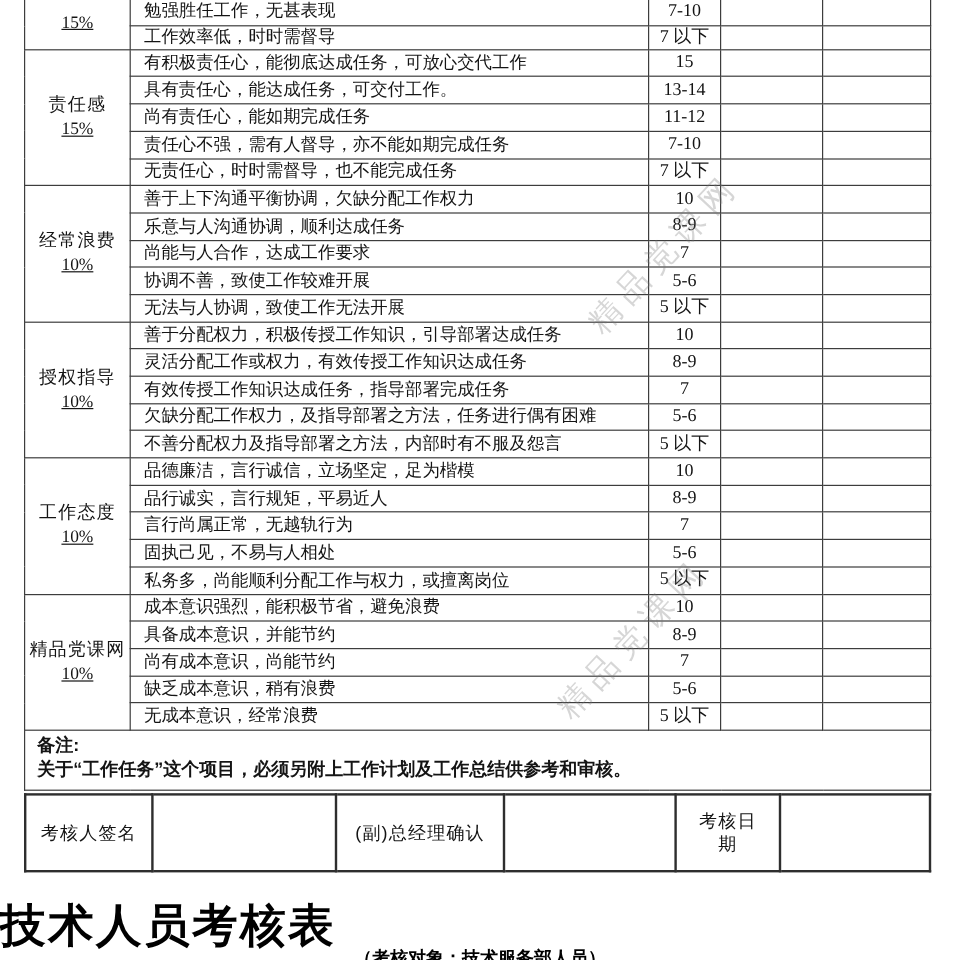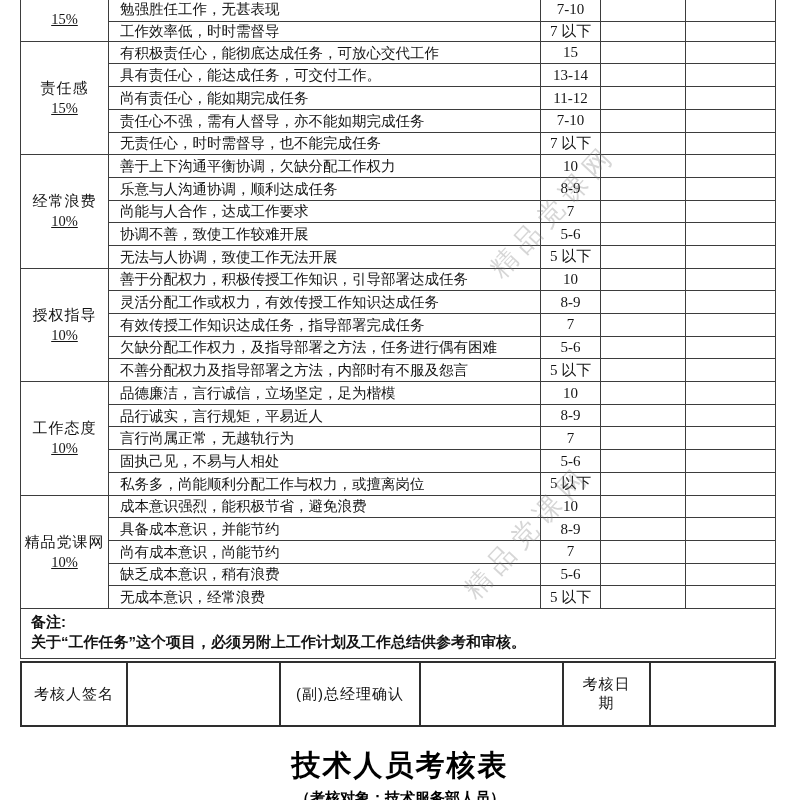--- a/index.html
+++ b/index.html
@@ -45,22 +45,22 @@
   .sig-table{
     position:absolute;left:20px;top:661px;width:755px;height:39px;
     border-collapse:collapse;table-layout:fixed;
   }
   .sig-table td{
     border:2px solid #2e2e2e;font-size:15px;text-align:center;
     padding:12px;letter-spacing:1px;
   }
   
   .doc-title{
-    position:absolute;top:746px;left:0;width:800px;text-align:center;
-    font-size:29px;font-weight:bold;letter-spacing:2px;color:#000;
+    position:absolute;top:746px;left:0;width:800px;text-align:left;
+    font-size:38px;font-weight:bold;letter-spacing:2px;color:#000;
   }
   .doc-subtitle{
     position:absolute;top:789px;left:0;width:800px;text-align:center;
     font-size:15px;font-weight:bold;color:#000;
   }
   
   .wm{
     position:absolute;z-index:6;pointer-events:none;
     color:rgba(120,120,120,0.30);
     font-size:27px;letter-spacing:7px;white-space:nowrap;

